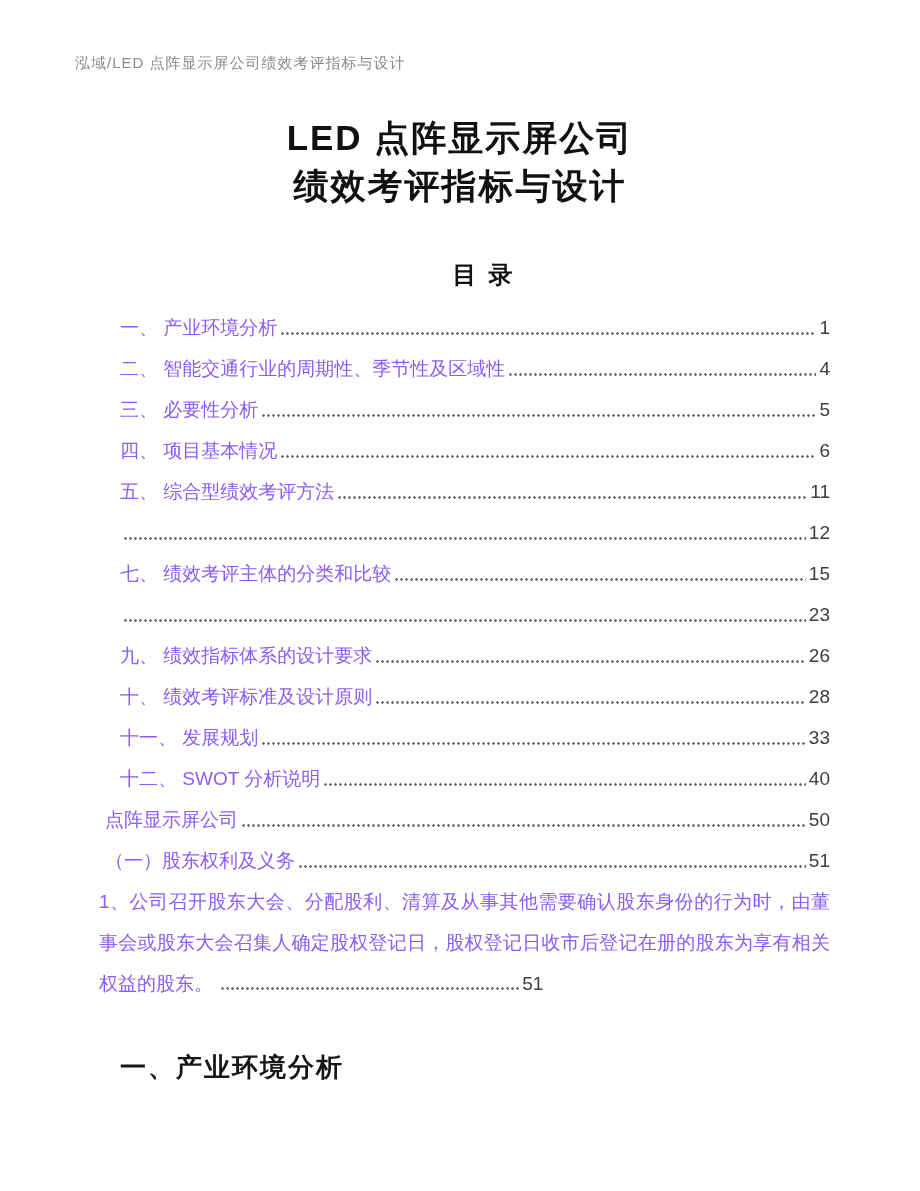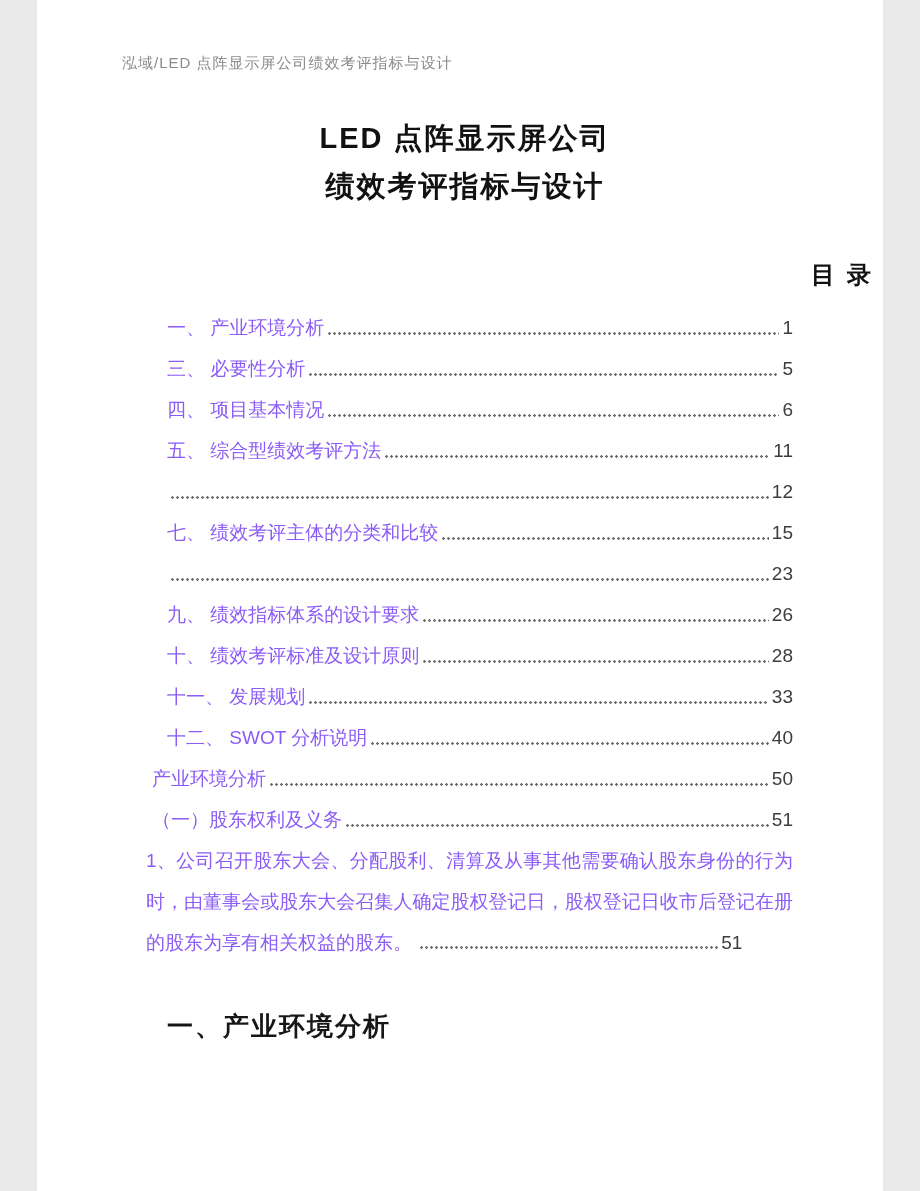--- a/index.html
+++ b/index.html
@@ -1,51 +1,50 @@
 <!DOCTYPE html>
 <html><head>
 <meta charset="utf-8">
 <style>
   * { box-sizing: border-box; margin: 0; padding: 0; }
   html, body { background: #e9e9e9; }
   body { font-family: "Liberation Sans", sans-serif; }
 
   .page {
     position: relative;
-    width: 846px;
+    width: 920px;
     height: 1191px;
     margin: 0 auto;
     background: #ffffff;
     overflow: hidden;
-    padding-left: 10px;
   }
 
   .running-header {
     padding-top: 53px;
     margin-left: 75px;
     font-size: 15px;
     line-height: 20px;
     color: #8a8a8a;
     letter-spacing: 1px;
   }
 
   .doc-title {
     text-align: center;
     font-weight: 700;
-    font-size: 29px;
+    font-size: 35px;
     line-height: 40px;
     color: #111111;
     letter-spacing: 2px;
   }
   .doc-title.t1 { margin-top: 45px; }
   .doc-title.t2 { margin-top: 8px; text-align: center; }
 
   .toc-heading {
     margin-top: 52px;
-    text-align: right;
+    text-align: center;
     font-weight: 700;
     font-size: 24px;
     line-height: 33px;
     color: #111111;
     letter-spacing: 12px;
     padding-left: 12px; 
     margin-left: 45px;
   }
 
   .toc {
@@ -126,20 +125,25 @@
 
   <div class="toc-heading">目录</div>
 
   <nav class="toc">
       <div class="toc-entry lvl1">
         <span class="toc-label">一、 产业环境分析</span>
         <span class="toc-leader"></span>
         <span class="toc-page">1</span>
       </div>
       <div class="toc-entry lvl1">
+        <span class="toc-label">二、 智能交通行业的周期性、季节性及区域性</span>
+        <span class="toc-leader"></span>
+        <span class="toc-page">4</span>
+      </div>
+      <div class="toc-entry lvl1">
         <span class="toc-label">三、 必要性分析</span>
         <span class="toc-leader"></span>
         <span class="toc-page">5</span>
       </div>
       <div class="toc-entry lvl1">
         <span class="toc-label">四、 项目基本情况</span>
         <span class="toc-leader"></span>
         <span class="toc-page">6</span>
       </div>
       <div class="toc-entry lvl1">
@@ -174,21 +178,21 @@
         <span class="toc-label">十一、 发展规划</span>
         <span class="toc-leader"></span>
         <span class="toc-page">33</span>
       </div>
       <div class="toc-entry lvl1">
         <span class="toc-label">十二、 SWOT 分析说明</span>
         <span class="toc-leader"></span>
         <span class="toc-page">40</span>
       </div>
       <div class="toc-entry lvl0">
-        <span class="toc-label">产业环境分析</span>
+        <span class="toc-label">点阵显示屏公司</span>
         <span class="toc-leader"></span>
         <span class="toc-page">50</span>
       </div>
       <div class="toc-entry lvl0">
         <span class="toc-label">（一）股东权利及义务</span>
         <span class="toc-leader"></span>
         <span class="toc-page">51</span>
       </div>
       <div class="toc-entry toc-para"><span class="toc-label">1、公司召开股东大会、分配股利、清算及从事其他需要确认股东身份的行为时，由董事会或股东大会召集人确定股权登记日，股权登记日收市后登记在册的股东为享有相关权益的股东。 </span><span class="toc-leader-inline"></span><span class="toc-page">51</span></div>
     </nav>

